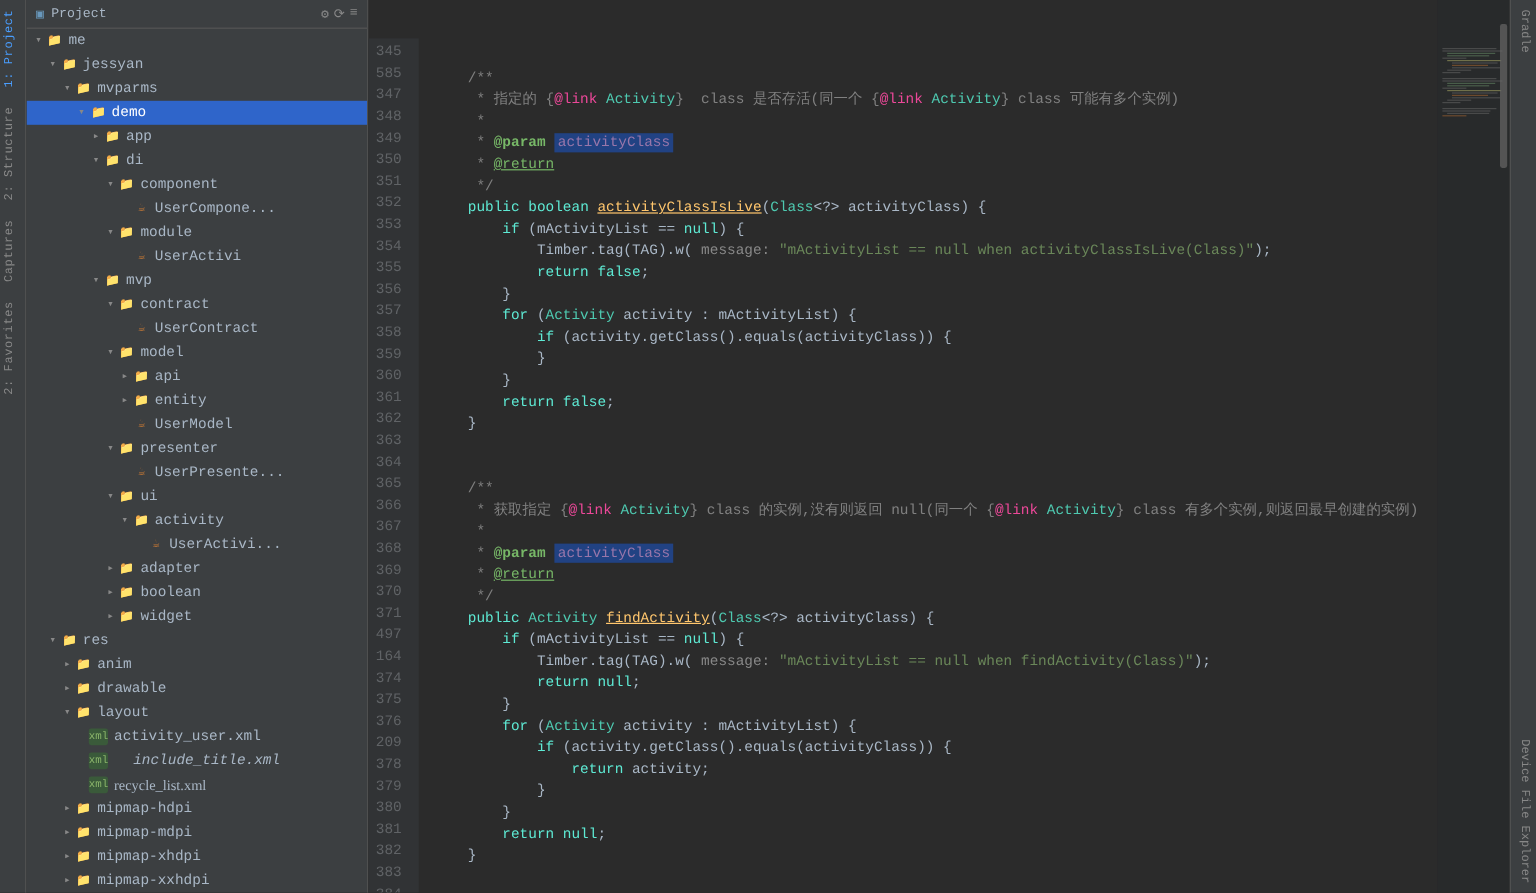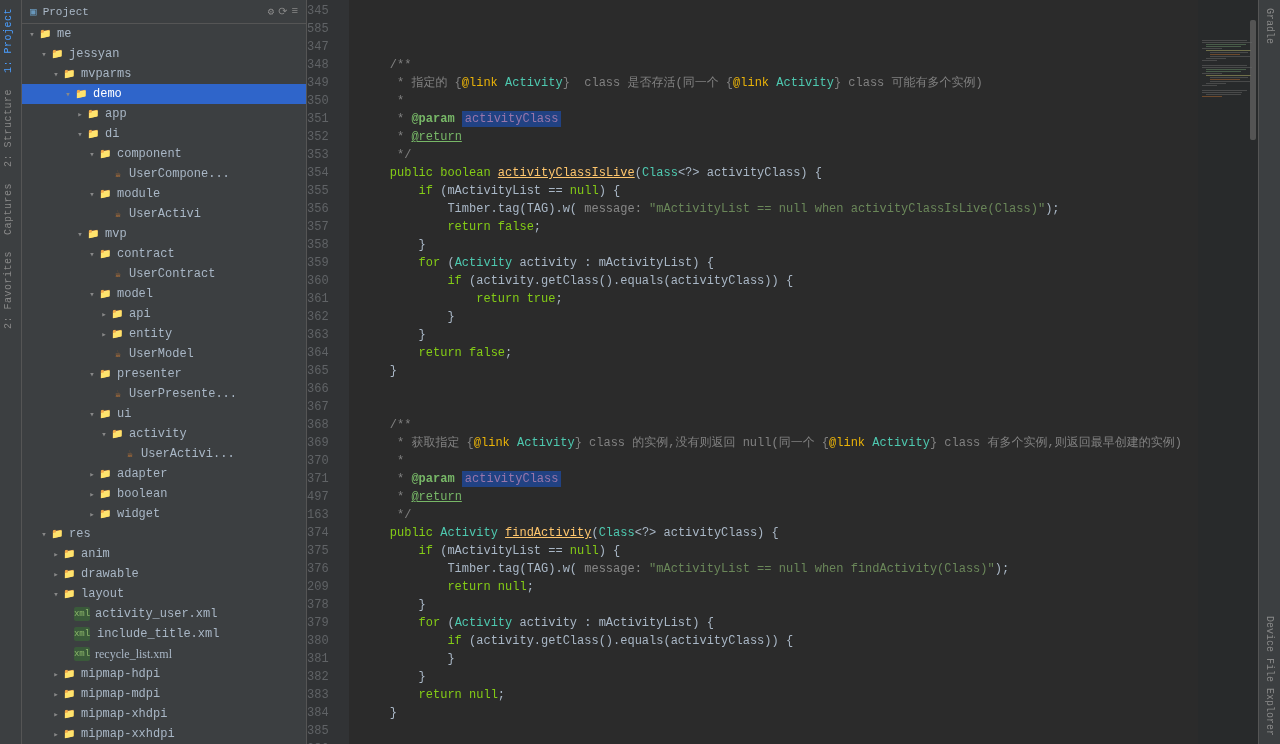--- a/index.html
+++ b/index.html
@@ -81,49 +81,50 @@
 
     .editor-content {
       flex: 1;
       display: flex;
       overflow: hidden;
     }
 
     .line-numbers {
       width: 42px;
       background: #313335;
-      text-align: left;
+      text-align: center;
       padding-right: 8px;
       color: #606366;
       font-size: 12px;
       line-height: 18px;
       overflow: hidden;
       flex-shrink: 0;
       padding-top: 2px;
+      margin-top: 32px;
     }
 
     .code-area {
       flex: 1;
       overflow: auto;
       padding-left: 12px;
       padding-top: 2px;
       line-height: 18px;
       font-size: 12px;
     }
 
     .code-line {
       white-space: pre;
       min-height: 18px;
     }
 
     
-    .kw { color: #84cc16; } 
+    .kw { color: #5eead4; } 
     .cm { color: #808080; } 
     .cm-tag { color: #77b767; font-weight: bold; } 
-    .cm-link { color: #eab308; } 
+    .cm-link { color: #ec4899; } 
     .str { color: #6a8759; } 
 
     
     .minimap {
       width: 60px;
       background: #282a2b;
       flex-shrink: 0;
       overflow: hidden;
       position: relative;
     }
@@ -380,21 +381,21 @@
 
       <div class="tree-item" style="padding-left:40px;">
         <span class="tree-arrow">&nbsp;</span>
         <span class="tree-icon xml-icon" style="font-size:9px; background:#3a5a3a; padding:1px 2px; border-radius:2px; color:#8ab46a;">xml</span>
         <span style="margin-left:2px;">activity_user.xml</span>
       </div>
 
       <div class="tree-item" style="padding-left:40px;">
         <span class="tree-arrow">&nbsp;</span>
         <span class="tree-icon xml-icon" style="font-size:9px; background:#3a5a3a; padding:1px 2px; border-radius:2px; color:#8ab46a;">xml</span>
-        <span style="margin-left:4px;">include_title.xml</span>
+        <span style="margin-left:18px;font-style:italic;">include_title.xml</span>
       </div>
 
       <div class="tree-item" style="padding-left:40px;">
         <span class="tree-arrow">&nbsp;</span>
         <span class="tree-icon xml-icon" style="font-size:9px; background:#3a5a3a; padding:1px 2px; border-radius:2px; color:#8ab46a;">xml</span>
         <span style="margin-left:2px;font-family:Liberation Serif, serif;">recycle_list.xml</span>
       </div>
 
       <div class="tree-item" style="padding-left:28px;">
         <span class="tree-arrow">▸</span>
@@ -448,21 +449,21 @@
         <span class="line-num">363</span>
         <span class="line-num">364</span>
         <span class="line-num">365</span>
         <span class="line-num">366</span>
         <span class="line-num">367</span>
         <span class="line-num">368</span>
         <span class="line-num">369</span>
         <span class="line-num">370</span>
         <span class="line-num">371</span>
         <span class="line-num">497</span>
-        <span class="line-num">163</span>
+        <span class="line-num">164</span>
         <span class="line-num">374</span>
         <span class="line-num">375</span>
         <span class="line-num">376</span>
         <span class="line-num">209</span>
         <span class="line-num">378</span>
         <span class="line-num">379</span>
         <span class="line-num">380</span>
         <span class="line-num">381</span>
         <span class="line-num">382</span>
         <span class="line-num">383</span>
@@ -482,40 +483,40 @@
         <div class="code-line"><span class="cm">     * </span><span class="cm-tag">@param</span> <span style="background:#214283; color:#9876aa; padding:1px 3px;">activityClass</span></div>
         <div class="code-line"><span class="cm">     * </span><span style="color:#77b767; text-decoration:underline;">@return</span></div>
         <div class="code-line"><span class="cm">     */</span></div>
         <div class="code-line">    <span class="kw">public</span> <span class="kw">boolean</span> <span style="color:#ffc66d; text-decoration:underline;">activityClassIsLive</span>(<span style="color:#4ec9b0;">Class</span>&lt;?&gt; activityClass) {</div>
         <div class="code-line">        <span class="kw">if</span> (mActivityList == <span class="kw">null</span>) {</div>
         <div class="code-line">            Timber.tag(TAG).w(<span style="color:#888;"> message: </span><span class="str">"mActivityList == null when activityClassIsLive(Class)"</span>);</div>
         <div class="code-line">            <span class="kw">return</span> <span class="kw">false</span>;</div>
         <div class="code-line">        }</div>
         <div class="code-line">        <span class="kw">for</span> (<span style="color:#4ec9b0;">Activity</span> activity : mActivityList) {</div>
         <div class="code-line">            <span class="kw">if</span> (activity.getClass().equals(activityClass)) {</div>
-        <div class="code-line">                <span class="kw">return</span> <span class="kw">true</span>;</div>
         <div class="code-line">            }</div>
         <div class="code-line">        }</div>
         <div class="code-line">        <span class="kw">return</span> <span class="kw">false</span>;</div>
         <div class="code-line">    }</div>
         <div class="code-line">&nbsp;</div>
         <div class="code-line">&nbsp;</div>
         <div class="code-line"><span class="cm">    /**</span></div>
         <div class="code-line"><span class="cm">     * 获取指定 {</span><span class="cm-link">@link</span> <span style="color:#4ec9b0;">Activity</span><span class="cm">}</span><span class="cm"> class 的实例,没有则返回 null(同一个 {</span><span class="cm-link">@link</span> <span style="color:#4ec9b0;">Activity</span><span class="cm">}</span><span class="cm"> class 有多个实例,则返回最早创建的实例)</span></div>
         <div class="code-line"><span class="cm">     *</span></div>
         <div class="code-line"><span class="cm">     * </span><span class="cm-tag">@param</span> <span style="background:#214283; color:#9876aa; padding:1px 3px;">activityClass</span></div>
         <div class="code-line"><span class="cm">     * </span><span style="color:#77b767; text-decoration:underline;">@return</span></div>
         <div class="code-line"><span class="cm">     */</span></div>
         <div class="code-line">    <span class="kw">public</span> <span style="color:#4ec9b0;">Activity</span> <span style="color:#ffc66d; text-decoration:underline;">findActivity</span>(<span style="color:#4ec9b0;">Class</span>&lt;?&gt; activityClass) {</div>
         <div class="code-line">        <span class="kw">if</span> (mActivityList == <span class="kw">null</span>) {</div>
         <div class="code-line">            Timber.tag(TAG).w(<span style="color:#888;"> message: </span><span class="str">"mActivityList == null when findActivity(Class)"</span>);</div>
         <div class="code-line">            <span class="kw">return</span> <span class="kw">null</span>;</div>
         <div class="code-line">        }</div>
         <div class="code-line">        <span class="kw">for</span> (<span style="color:#4ec9b0;">Activity</span> activity : mActivityList) {</div>
         <div class="code-line">            <span class="kw">if</span> (activity.getClass().equals(activityClass)) {</div>
+        <div class="code-line">                <span class="kw">return</span> activity;</div>
         <div class="code-line">            }</div>
         <div class="code-line">        }</div>
         <div class="code-line">        <span class="kw">return</span> <span class="kw">null</span>;</div>
         <div class="code-line">    }</div>
         <div class="code-line">&nbsp;</div>
 
       </div>
 
       <div class="minimap">
         <svg width="60" height="744">

